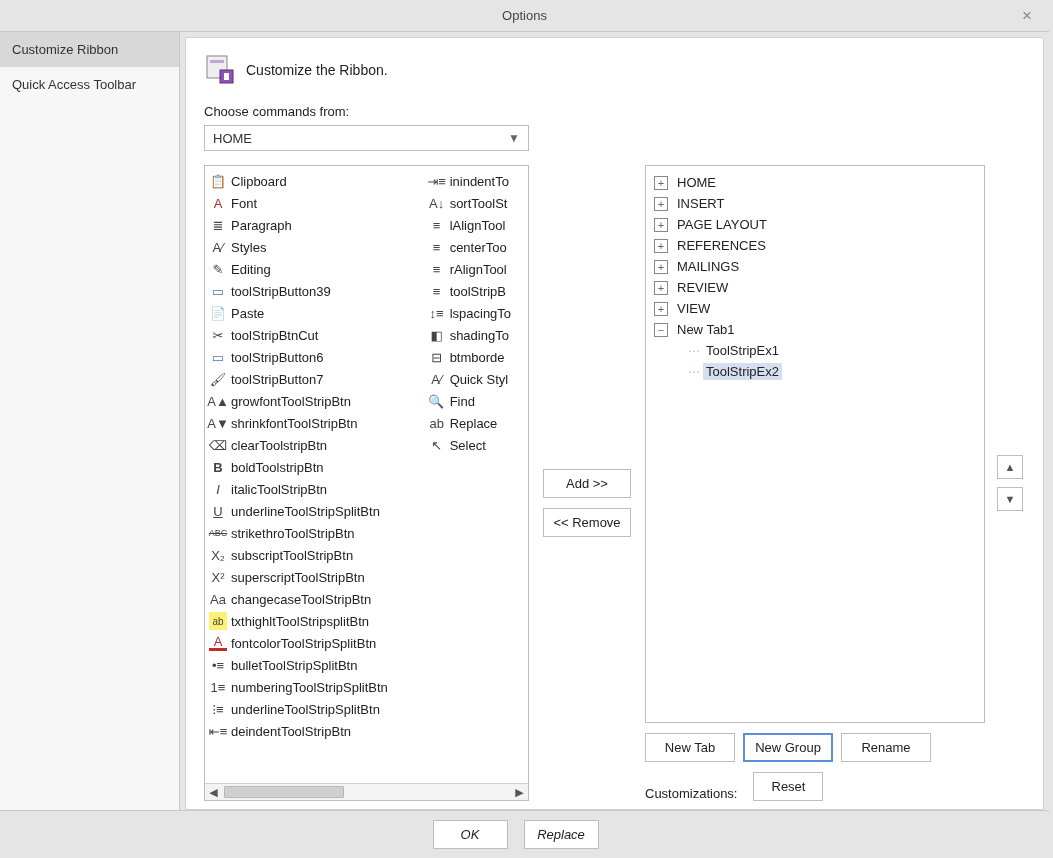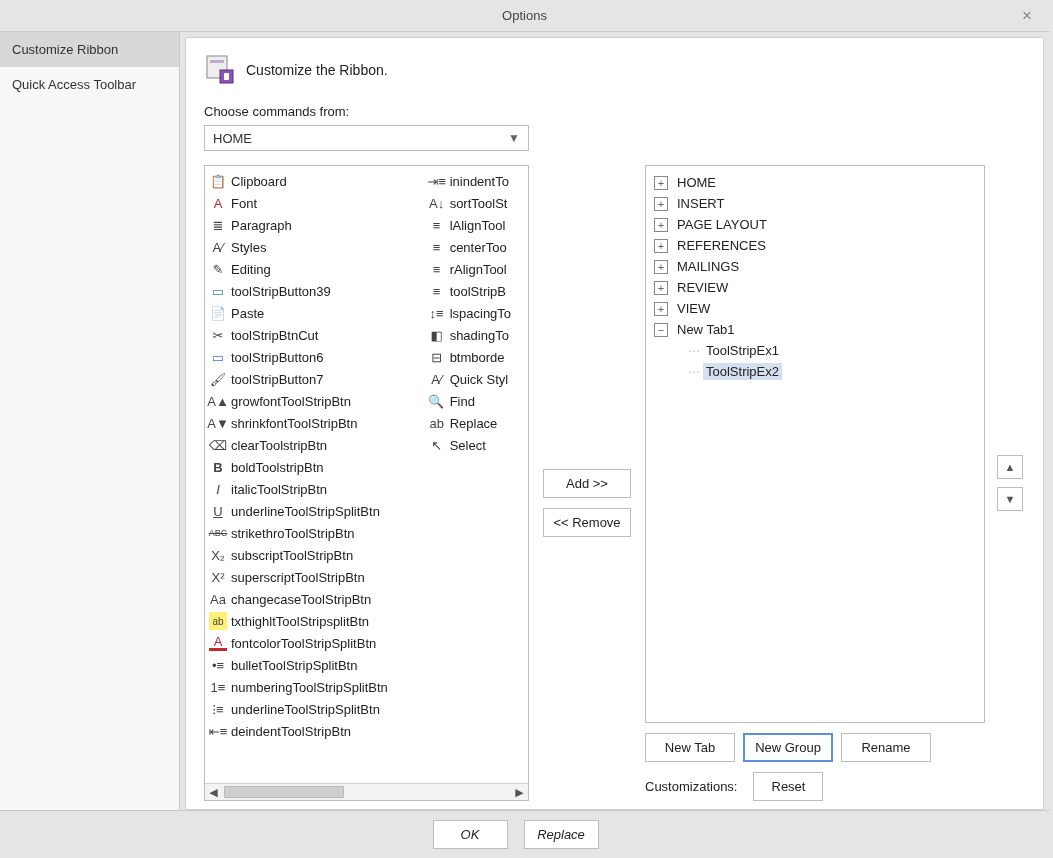--- a/index.html
+++ b/index.html
@@ -53,21 +53,21 @@
   .tree-label{padding:1px 3px;}
   .tree-children{margin-left:20px;}
   .tree-leaf{display:flex;align-items:center;height:21px;padding-left:14px;}
   .dotline{color:#bbb;margin-right:4px;font-size:12px;letter-spacing:-1px;}
   .tree-leaf.sel .tree-label{background:#d4dff0;}
 
   .tree-btns{display:flex;gap:8px;}
   .tree-btns .btn{min-width:90px;}
   .btn.focus{border:2px solid #5c8fd6;padding:5px 9px;}
 
-  .customizations{display:flex;align-items:center;gap:16px;}
+  .customizations{display:flex;align-items:flex-end;gap:16px;}
 
   .right-arrows{width:28px;display:flex;flex-direction:column;gap:8px;justify-content:center;}
   .arrow-btn{width:26px;height:24px;border:1px solid #bdbdbd;background:#fff;display:flex;align-items:center;justify-content:center;color:#555;font-size:11px;cursor:pointer;}
 
   
   .footer{height:48px;background:#e5e5e5;border-top:1px solid #c9c9c9;display:flex;justify-content:center;align-items:center;padding-right:18px;gap:16px;font-style:italic;}
   .footer .btn{min-width:75px;}
 </style>
 </head>
 <body>

